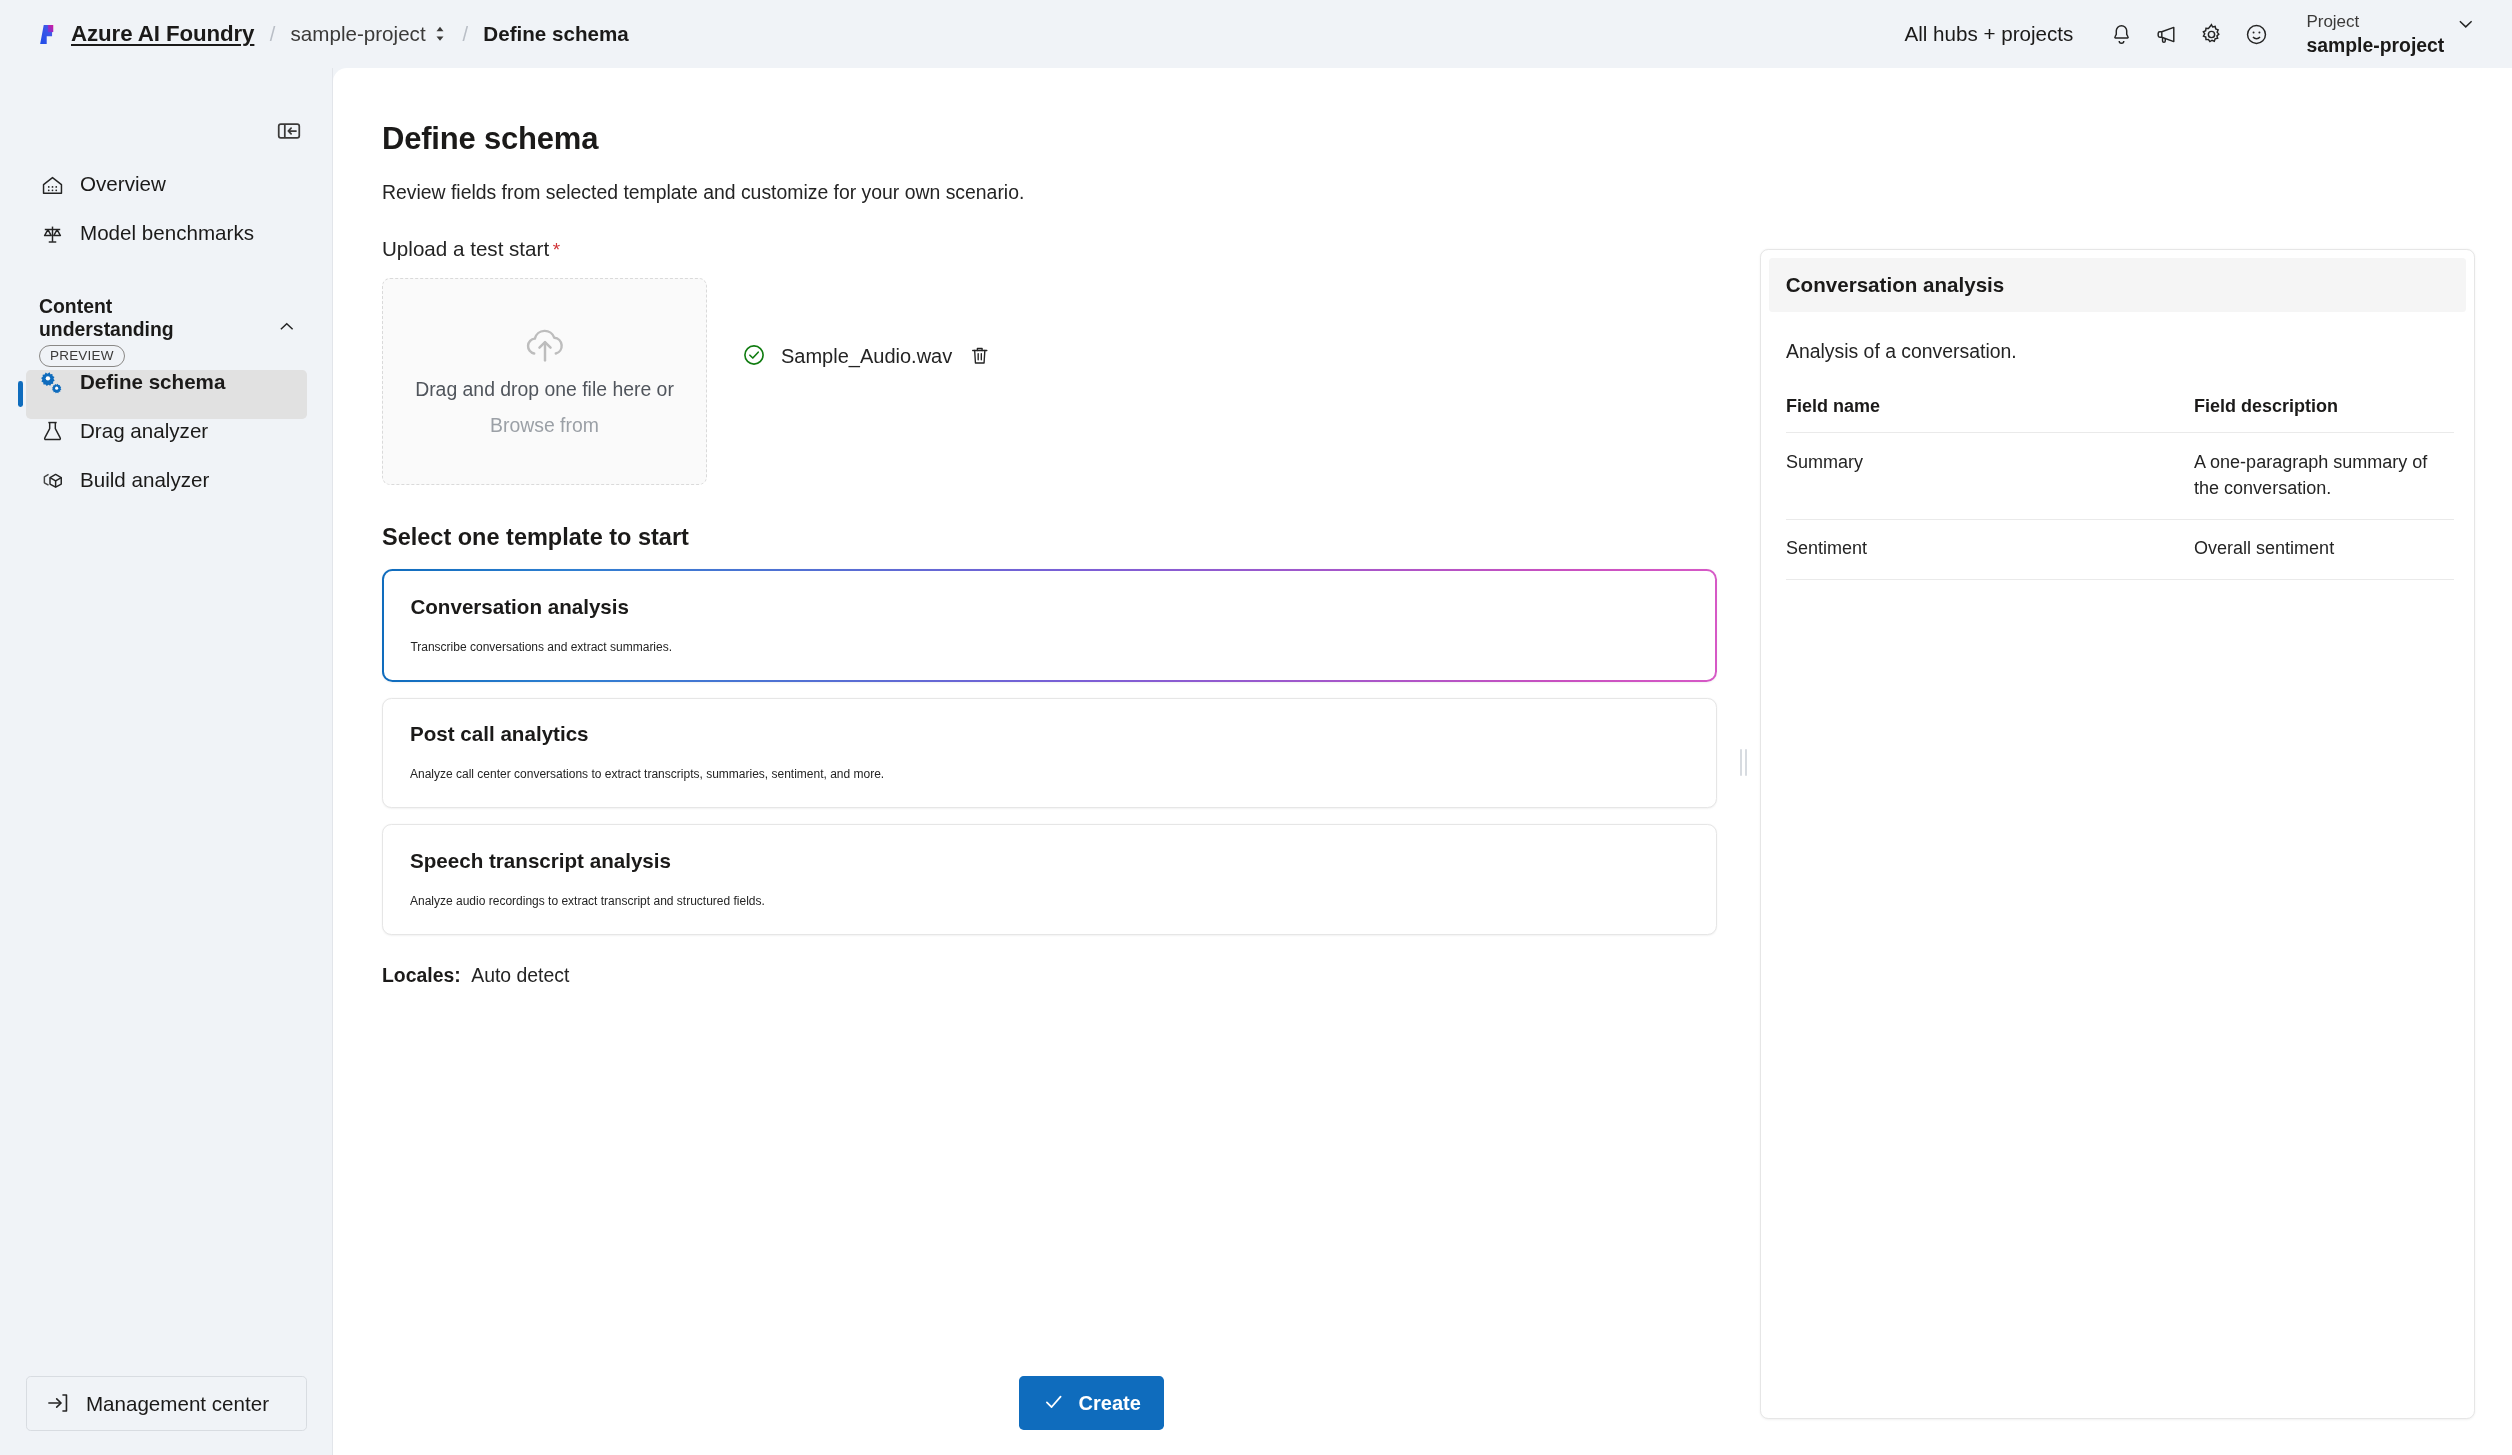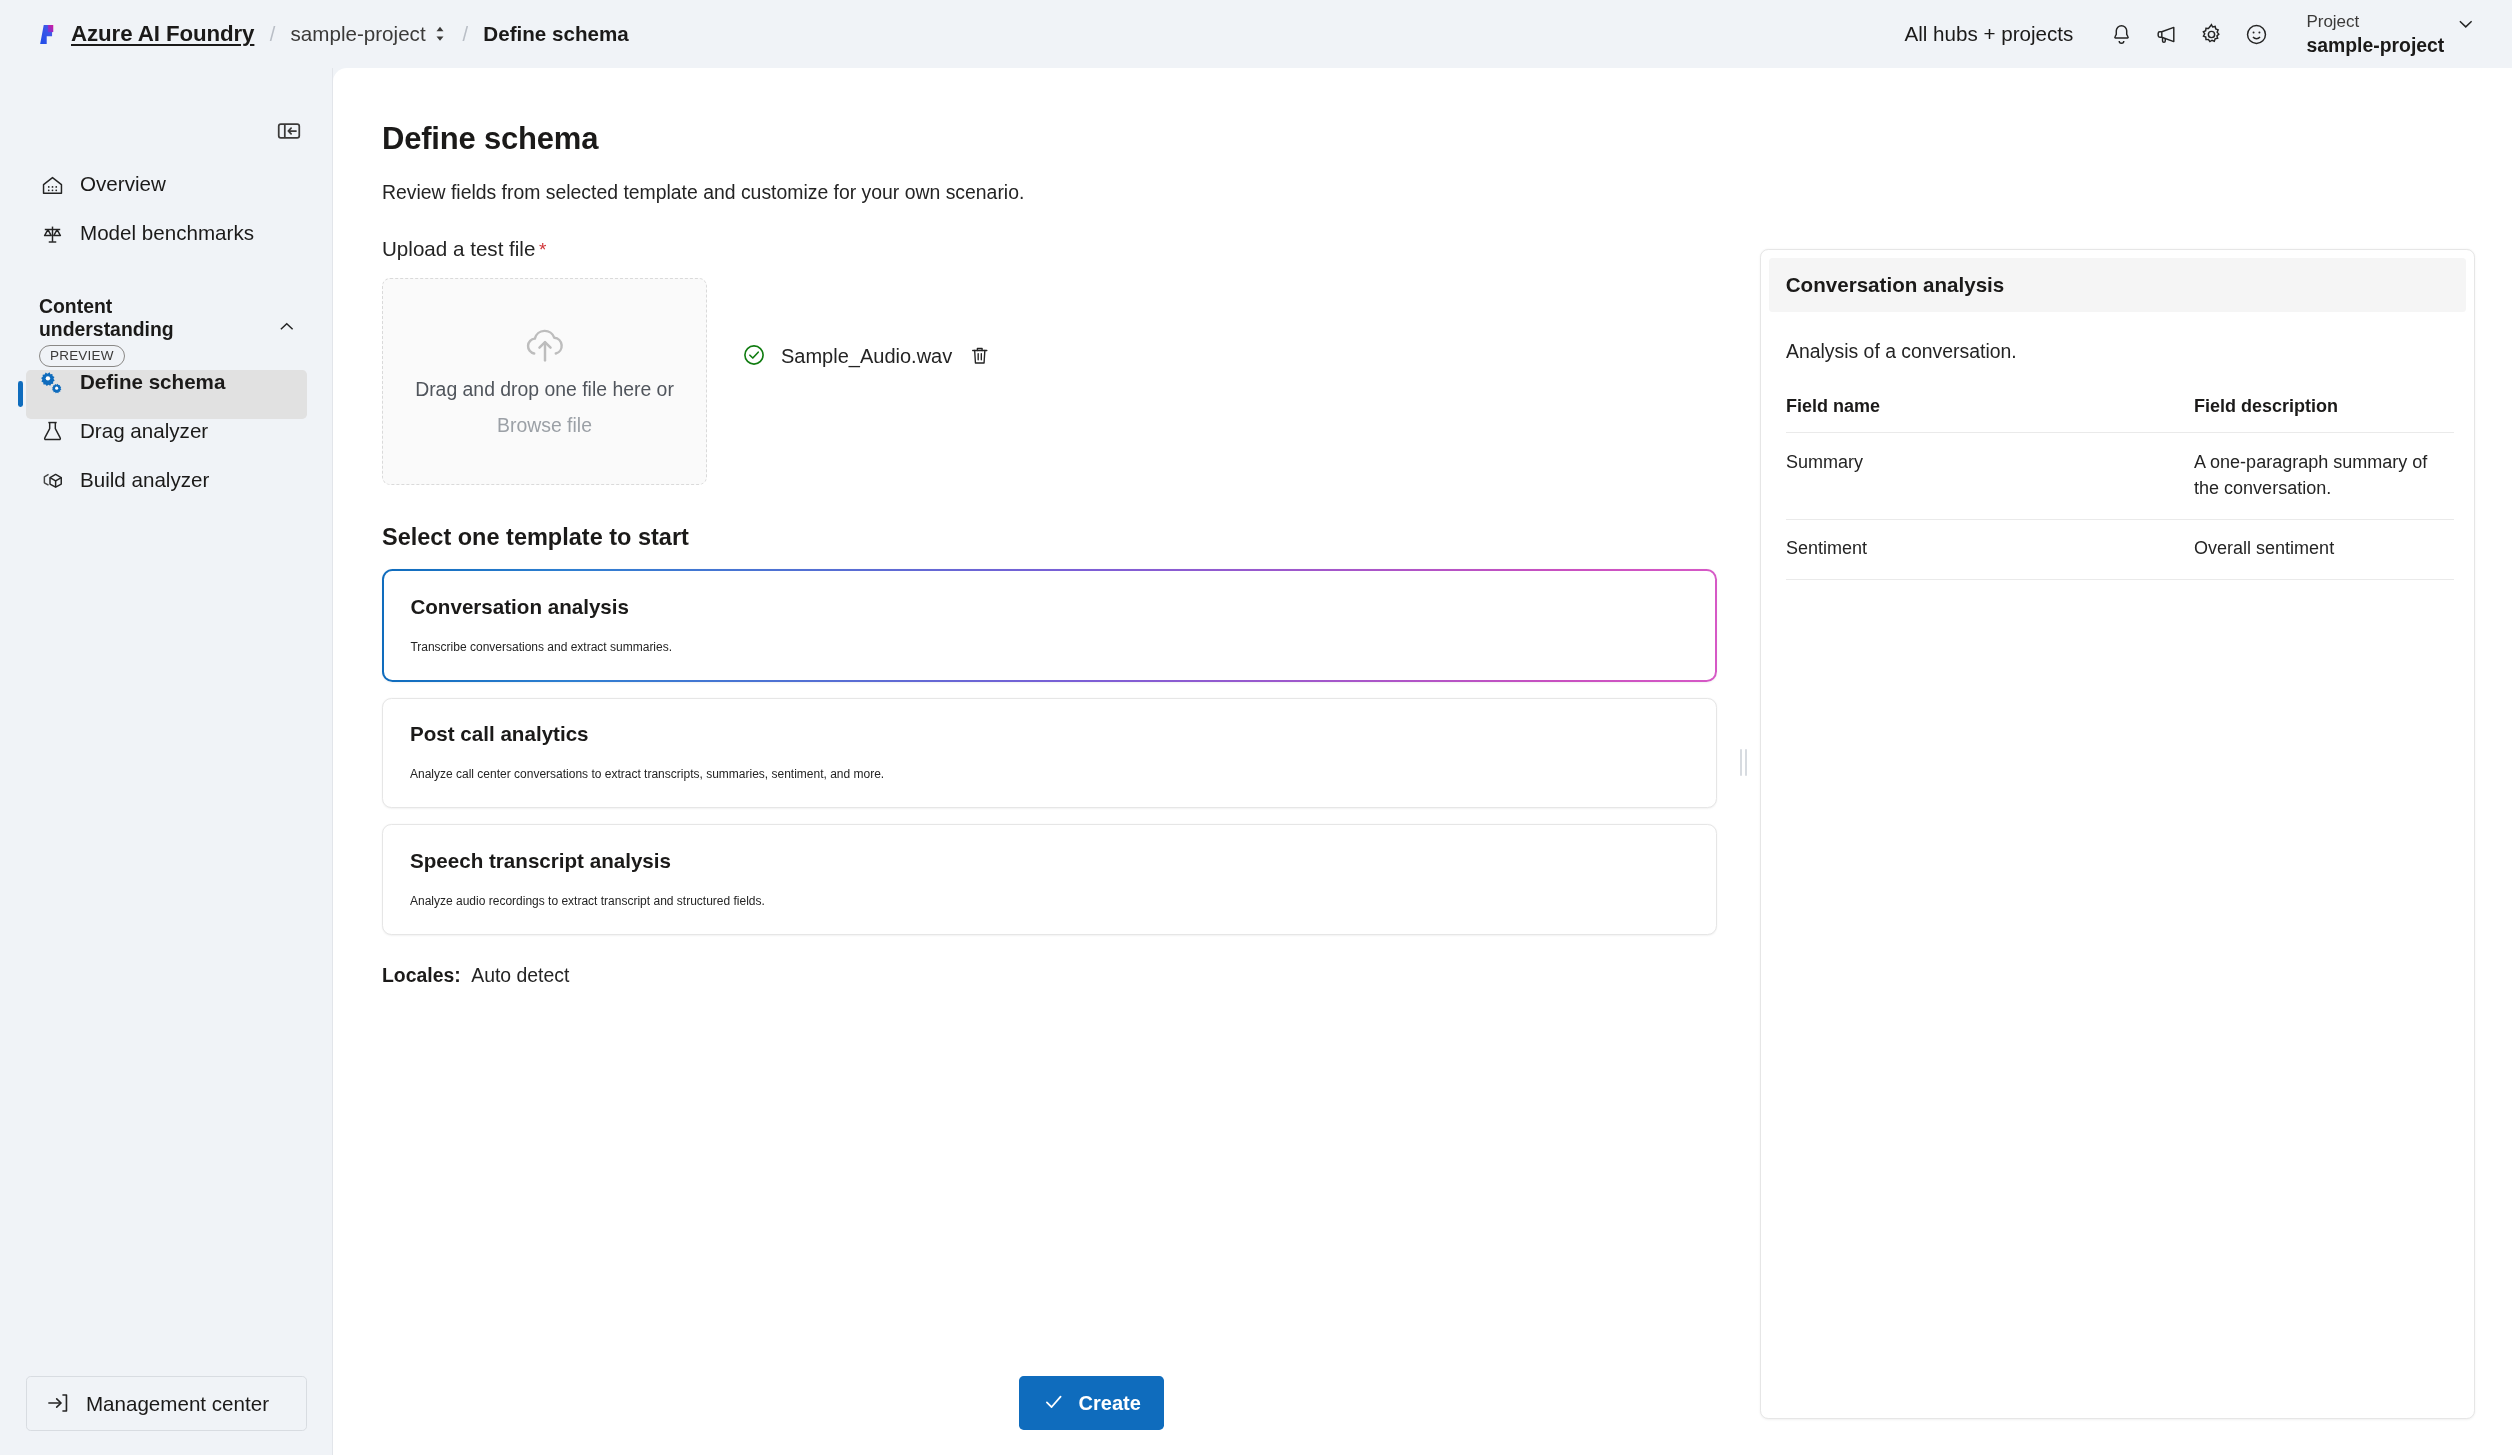--- a/index.html
+++ b/index.html
@@ -543,35 +543,35 @@
 </div>
 
 <div id="canvas">
 
   <div id="main-col">
 
     <h1 id="page-title">Define schema</h1>
     <div id="page-subtitle">Review fields from selected template and customize for your own scenario.</div>
 
     <div class="section-label">
-      <span>Upload a test file</span><span class="req-star">*</span>
+      <span>Upload a test start</span><span class="req-star">*</span>
     </div>
 
     <div id="upload-row">
 
       <div id="dropzone">
         <span>
           <svg id="dz-cloud" viewBox="0 0 28 22" fill="none" stroke="#BDBDBD" stroke-width="1.5" stroke-linecap="round" stroke-linejoin="round">
             <path d="M7.4 16.2 A4.6 4.6 0 0 1 7.8 7.1 A6.2 6.2 0 0 1 19.7 6.6 A4.9 4.9 0 0 1 20.6 16.2"></path>
             <path d="M14 20.4 V9.4"></path>
             <path d="M10.6 12.6 L14 9.2 L17.4 12.6"></path>
           </svg>
         </span>
         <div id="dz-main">Drag and drop one file here or</div>
-        <div id="dz-browse">Browse file</div>
+        <div id="dz-browse">Browse from</div>
       </div>
 
       <div id="file-chip">
         <span>
           <svg width="26" height="26" viewBox="0 0 24 24" fill="none" stroke="#107C10" stroke-width="1.5">
             <circle cx="12" cy="12" r="8.4"></circle>
             <path d="M8.2 12.2 L10.9 14.8 L15.9 9.4" stroke-linecap="round" stroke-linejoin="round"></path>
           </svg>
         </span>
         <span id="file-name">Sample_Audio.wav</span>

